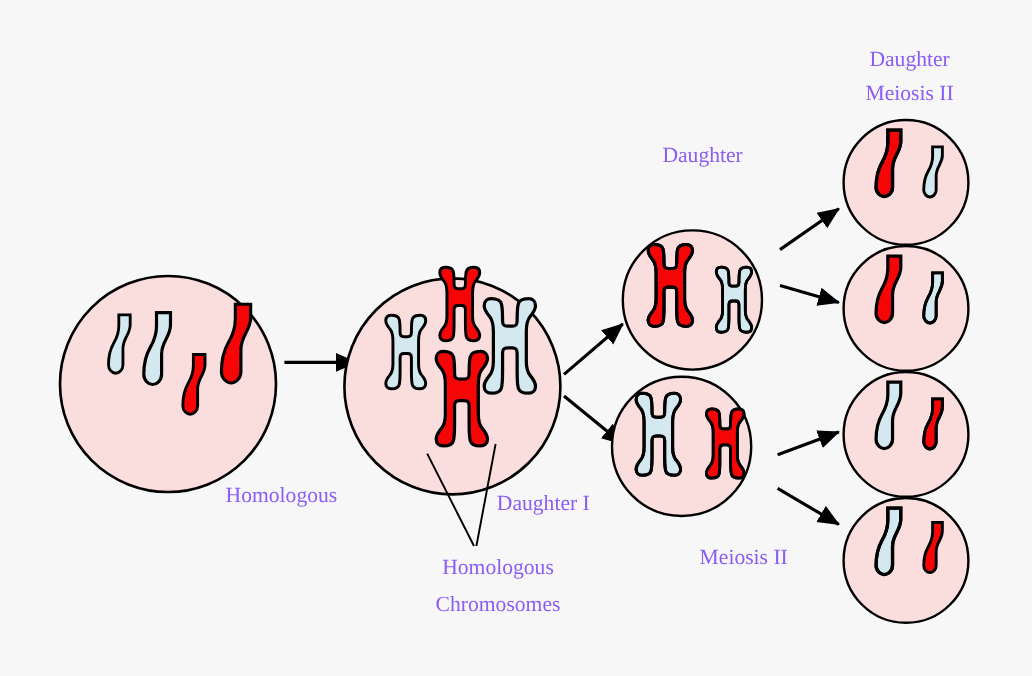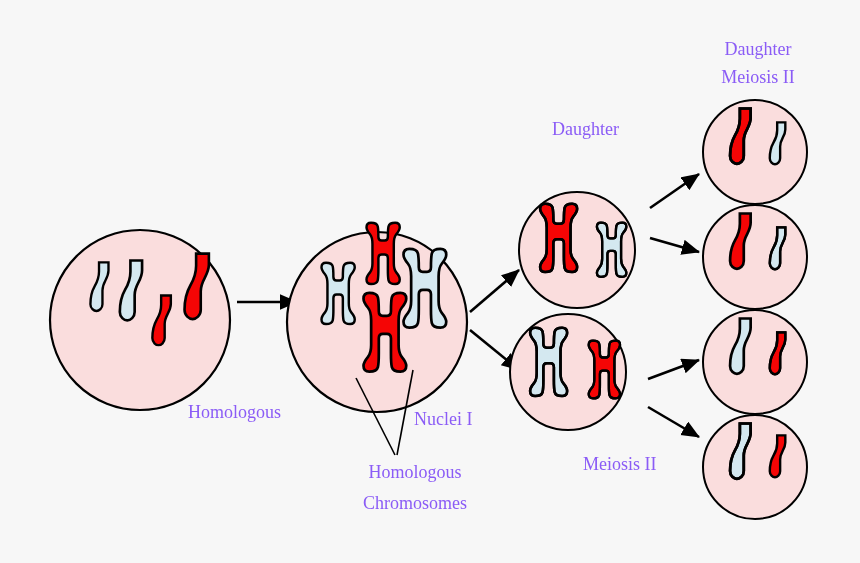--- a/index.html
+++ b/index.html
@@ -246,21 +246,21 @@
       </g>
     </g>
 
   </svg>
 
   <div class="dlabel" style="left:188px; top:398px;">Homologous</div>
 
   <div class="dlabel center" style="left:325px; top:489px; width:180px;">Chromosomes</div>
   <div class="dlabel center" style="left:325px; top:458px; width:180px;">Homologous</div>
 
-  <div class="dlabel" style="left:414px; top:405px;">Nuclei I</div>
+  <div class="dlabel" style="left:414px; top:405px;">Daughter I</div>
 
   <div class="dlabel" style="left:583px; top:450px;">Meiosis II</div>
 
   <div class="dlabel center" style="left:498px; top:115px; width:175px;">Daughter</div>
 
   <div class="dlabel center" style="left:668px; top:35px; width:180px;">Daughter</div>
   <div class="dlabel center" style="left:668px; top:63px; width:180px;">Meiosis II</div>
 
 </div>
 

